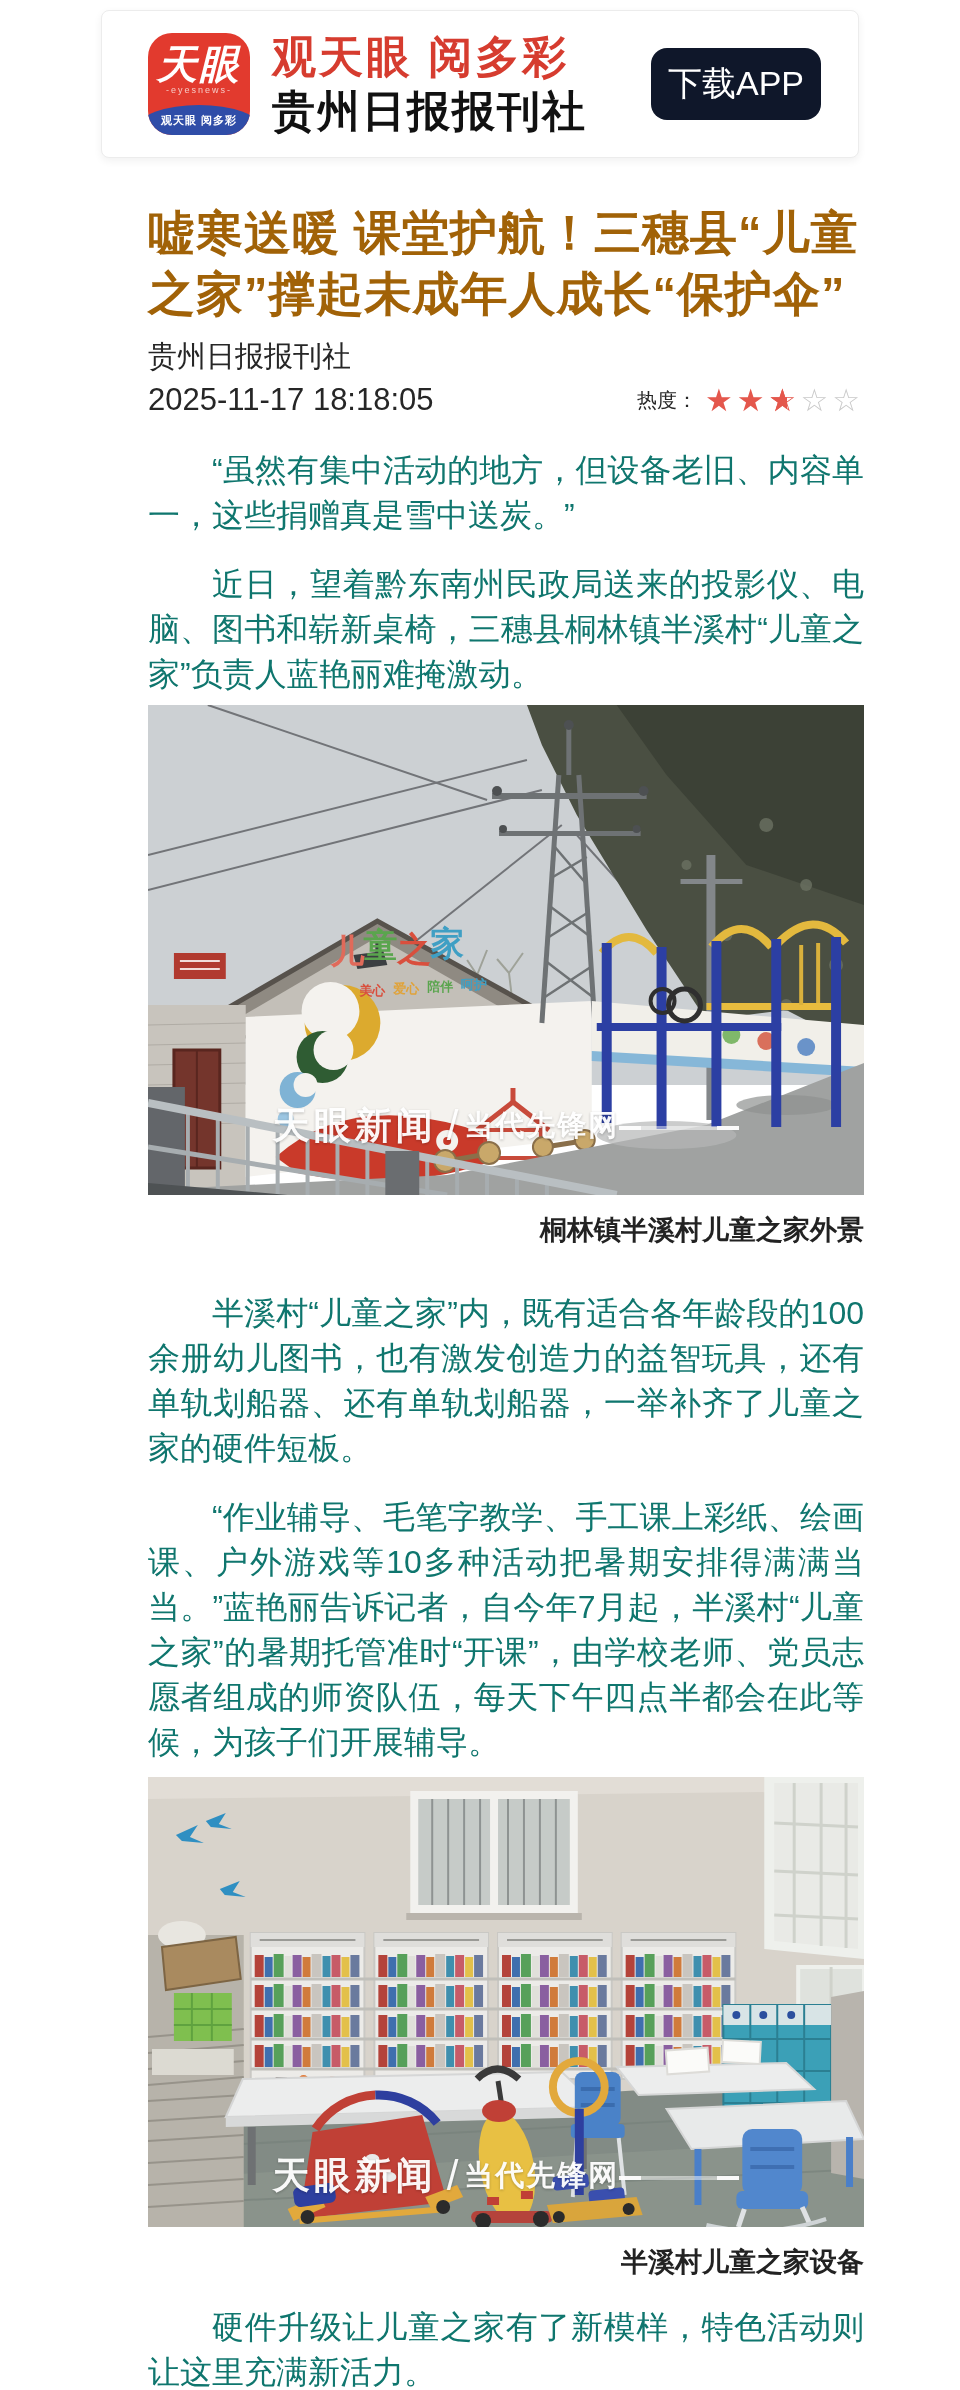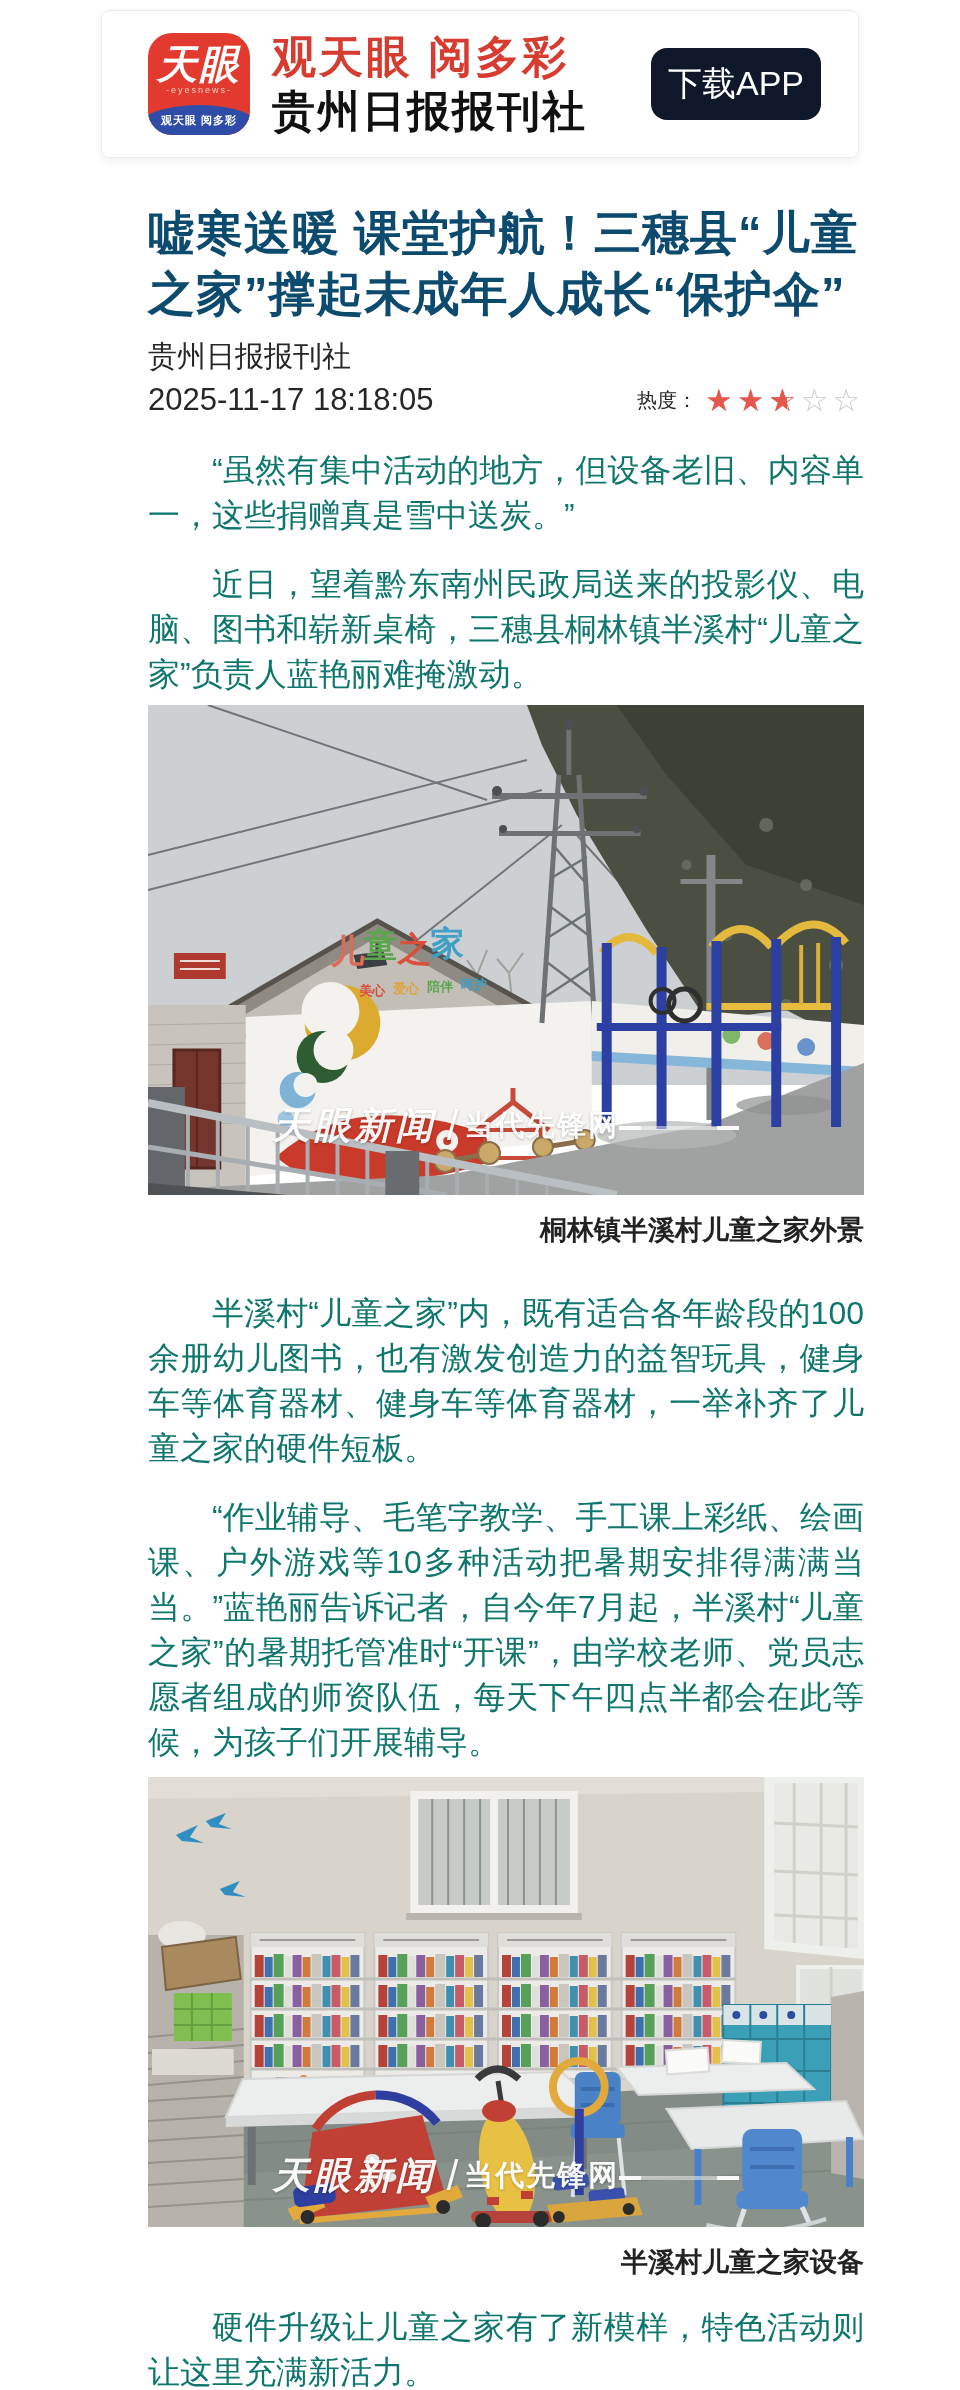--- a/index.html
+++ b/index.html
@@ -41,21 +41,21 @@
   .header-org{color:#111;font-size:43px;font-weight:800;letter-spacing:2px;line-height:50px;margin-top:4px;}
   .download-btn{
     margin-left:auto;width:170px;height:72px;border:none;border-radius:16px;
     background:#0f172a;color:#fff;font-size:34px;font-family:inherit;
     display:flex;align-items:center;justify-content:center;cursor:pointer;
   }
   
   .content{padding:0 96px 0 148px;}
   .article-title{
     margin:44px 0 0;font-size:47px;line-height:61px;font-weight:800;
-    color:#0c4a6e;letter-spacing:1px;
+    color:#a16207;letter-spacing:1px;
   }
   .byline{margin-top:14px;font-size:29px;color:#262626;line-height:36px;}
   .date-heat-row{display:flex;justify-content:space-between;align-items:center;margin-top:4px;height:44px;}
   .date-text{font-size:31px;color:#262626;}
   .heat{display:flex;align-items:center;}
   .heat-label{font-size:20px;color:#262626;}
   .stars{margin-left:8px;letter-spacing:4px;font-size:31px;line-height:31px;}
   .star{display:inline-block;}
   .star.filled{color:#e4574c;}
   .star.empty{color:#c9c9c9;}
@@ -73,21 +73,21 @@
   .photo{position:relative;width:716px;margin-top:8px;}
   .photo svg{display:block;}
   .photo2{margin-top:12px;}
   .watermark{
     position:absolute;left:0;width:100%;display:flex;align-items:center;
     justify-content:center;color:#fff;opacity:.95;pointer-events:none;
     text-shadow:0 1px 3px rgba(0,0,0,.25);
   }
   .photo1 .watermark{bottom:44px;}
   .photo2 .watermark{bottom:26px;}
-  .wm-script{font-size:37px;font-weight:800;font-style:italic;letter-spacing:4px;}
+  .wm-script{font-size:37px;font-weight:800;letter-spacing:4px;}
   .wm-slash{font-size:42px;font-weight:300;margin:0 6px 0 10px;}
   .wm-block{display:inline-flex;flex-direction:row;align-items:center;}
   .wm-block-main{font-size:29px;font-weight:800;letter-spacing:2px;}
   .wm-sub{display:block;width:120px;height:4px;margin-top:3px;background:
     linear-gradient(90deg,#fff 18%,rgba(255,255,255,.5) 18%,rgba(255,255,255,.5) 82%,#fff 82%);}
   .photo-caption{
     margin-top:18px;text-align:right;font-size:27px;font-weight:700;color:#222;
     line-height:34px;
   }
 </style>
@@ -304,21 +304,21 @@
       <span class="wm-script">天眼新闻</span>
       <span class="wm-slash">/</span>
       <span class="wm-block">
         <span class="wm-block-main">当代先锋网</span>
         <span class="wm-sub"></span>
       </span>
     </div>
   </div>
   <div class="photo-caption">桐林镇半溪村儿童之家外景</div>
 
-  <p class="after-photo">半溪村“儿童之家”内，既有适合各年龄段的100余册幼儿图书，也有激发创造力的益智玩具，健身车等体育器材、健身车等体育器材，一举补齐了儿童之家的硬件短板。</p>
+  <p class="after-photo">半溪村“儿童之家”内，既有适合各年龄段的100余册幼儿图书，也有激发创造力的益智玩具，还有单轨划船器、还有单轨划船器，一举补齐了儿童之家的硬件短板。</p>
   <p>“作业辅导、毛笔字教学、手工课上彩纸、绘画课、户外游戏等10多种活动把暑期安排得满满当当。”蓝艳丽告诉记者，自今年7月起，半溪村“儿童之家”的暑期托管准时“开课”，由学校老师、党员志愿者组成的师资队伍，每天下午四点半都会在此等候，为孩子们开展辅导。</p>
 
   <div class="photo photo2">
     <svg width="716" height="450" viewBox="0 0 718 450" preserveAspectRatio="none">
       <defs>
         <g id="bookrow">
           <rect x="0" y="4" width="9" height="22" fill="#b4433a"></rect>
           <rect x="10" y="6" width="8" height="20" fill="#3f6fae"></rect>
           <rect x="19" y="3" width="10" height="23" fill="#57a05a"></rect>
           <rect x="30" y="5" width="7" height="21" fill="#e0e0da"></rect>

